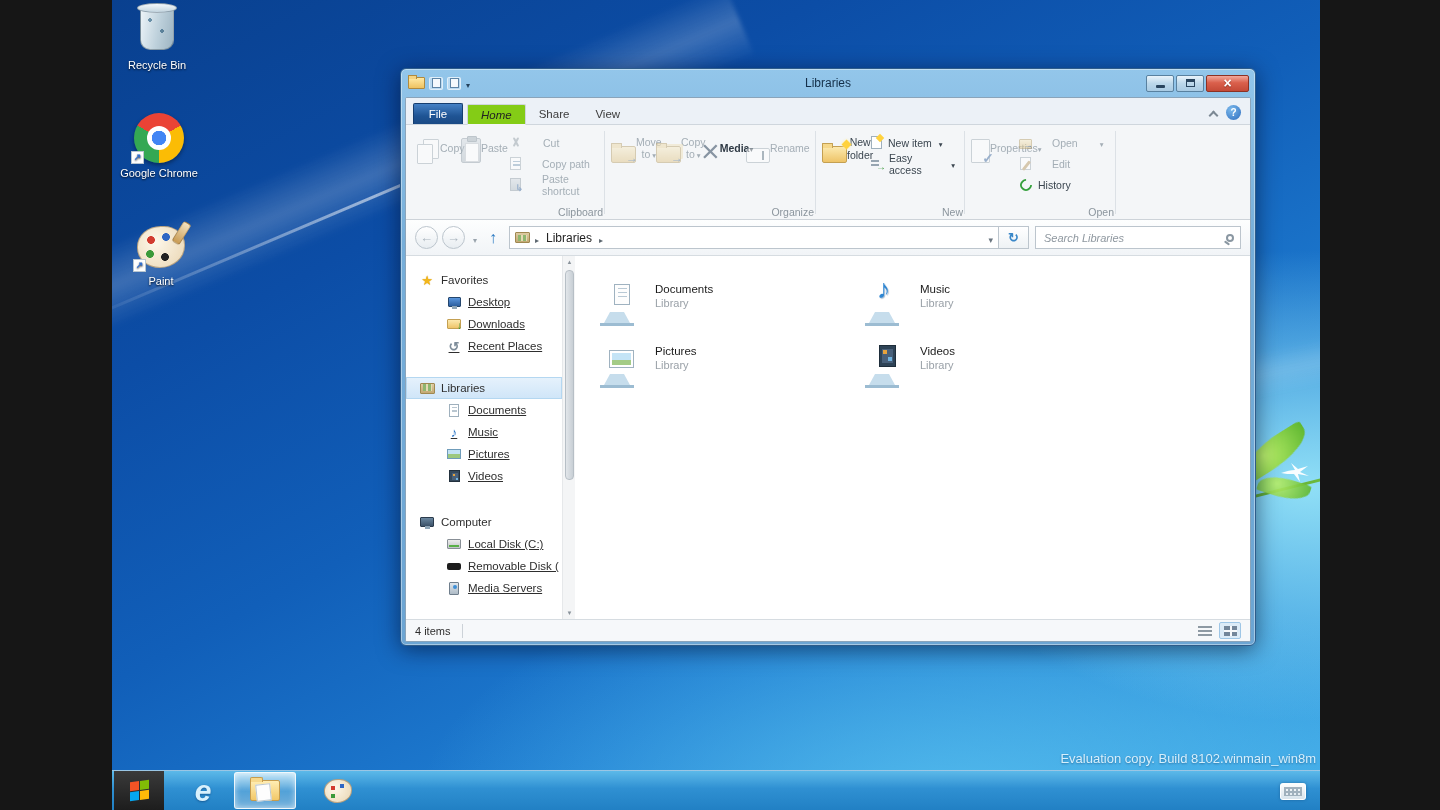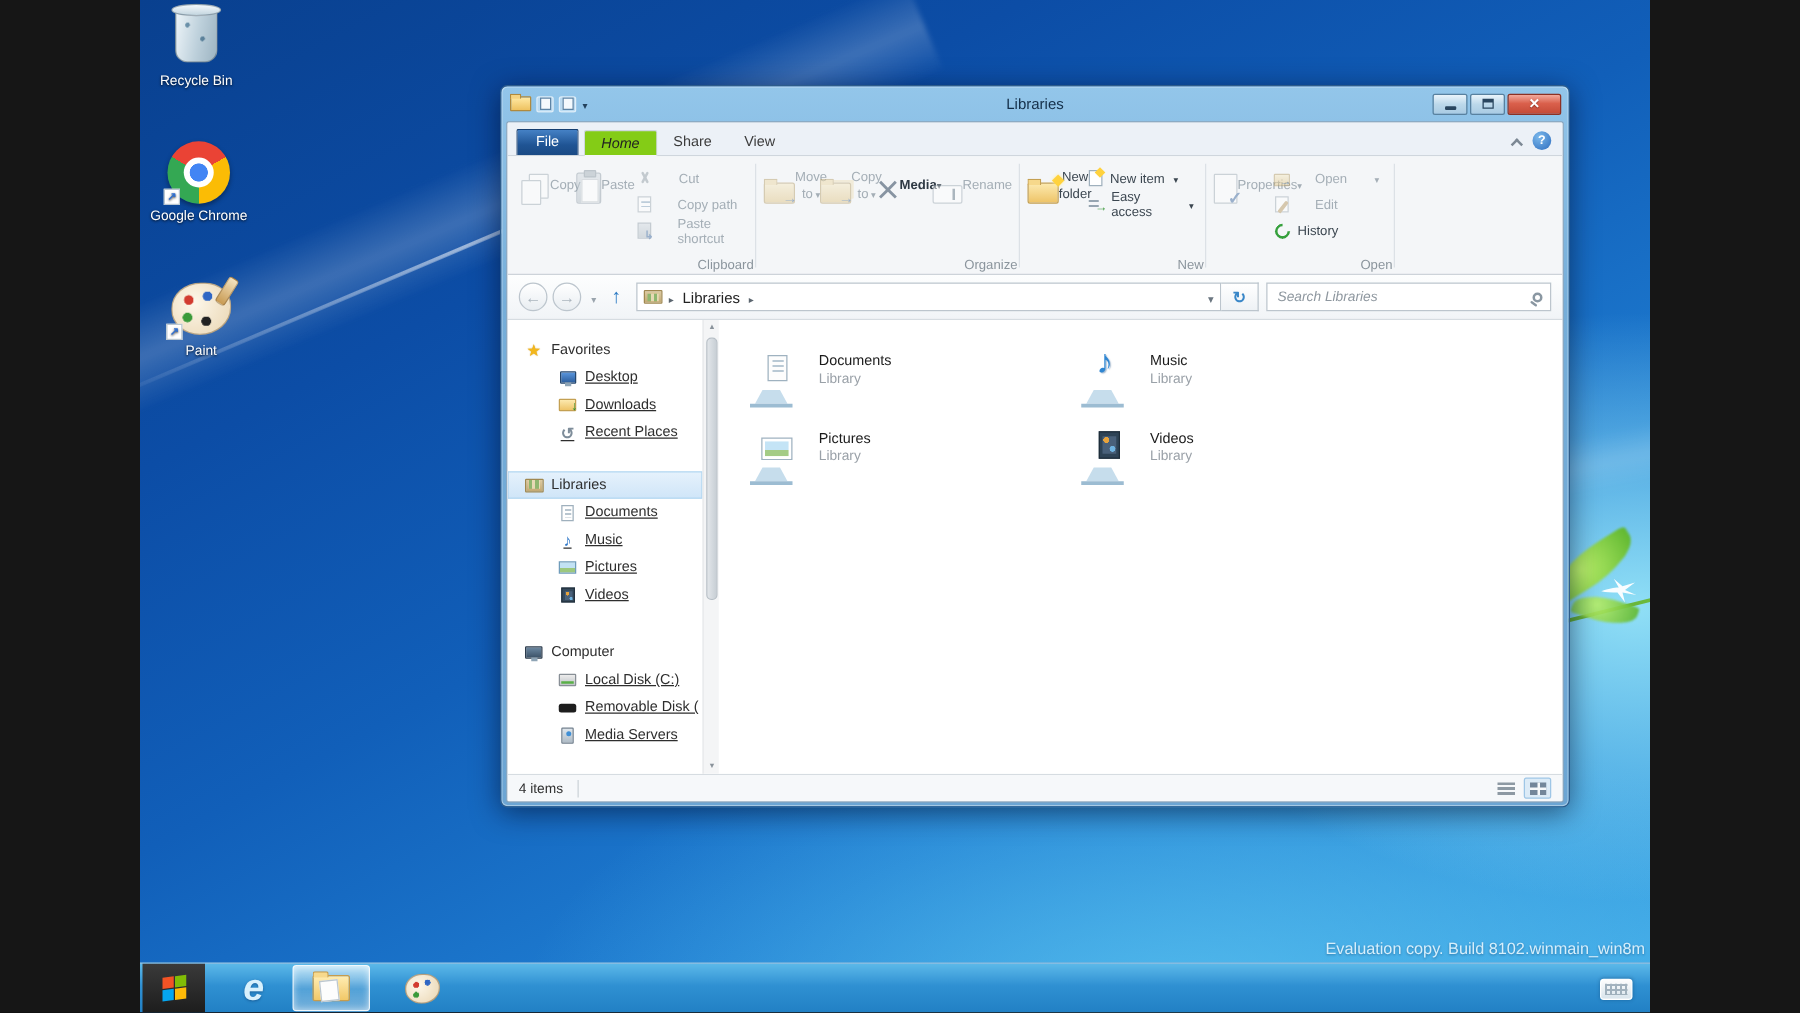--- a/index.html
+++ b/index.html
@@ -231,21 +231,21 @@
   .libsm::after{content:"";display:block;margin:2px 2px;height:6px;
     background:repeating-linear-gradient(90deg,#8fb66f 0 3px,#e6d9b4 3px 5px);}
   .crumb-sep{width:8px;text-align:center;}
   .crumb-sep::after{content:"▸";font-size:8px;color:#5c666f;}
   .crumb{font-size:12px;color:#222;padding:0 2px;}
   .addrcaret{margin-left:auto;}
   .addrcaret::after{content:"▾";font-size:9px;color:#6b7680;}
   .refreshbtn{width:30px;border:1px solid #bcc5cd;border-left:0;display:flex;align-items:center;
     justify-content:center;background:linear-gradient(#fff,#eef2f5);}
   .refreshbtn::after{content:"↻";color:#3a87c8;font-size:13px;font-weight:bold;}
-  .search{width:228px;height:23px;border:1px solid #bcc5cd;background:#fff;display:flex;align-items:center;
+  .search{width:206px;height:23px;border:1px solid #bcc5cd;background:#fff;display:flex;align-items:center;
     padding:0 6px;gap:5px;}
   .search input{flex:1;border:0;outline:0;font-size:11px;font-family:"Liberation Sans",sans-serif;min-width:0;}
   .search input::placeholder{color:#8e979f;font-style:italic;}
   .mag{width:8px;height:8px;border:2px solid #8a97a2;border-radius:50%;position:relative;flex:none;}
   .mag::after{content:"";position:absolute;left:-4px;top:6px;width:6px;height:2px;background:#8a97a2;
     transform:rotate(35deg);border-radius:1px;}
 
   
   .bodyarea{flex:1;display:flex;position:relative;background:#fff;}
   .sidebar{width:156px;padding-top:13px;font-size:11.5px;color:#2e2e2e;}

